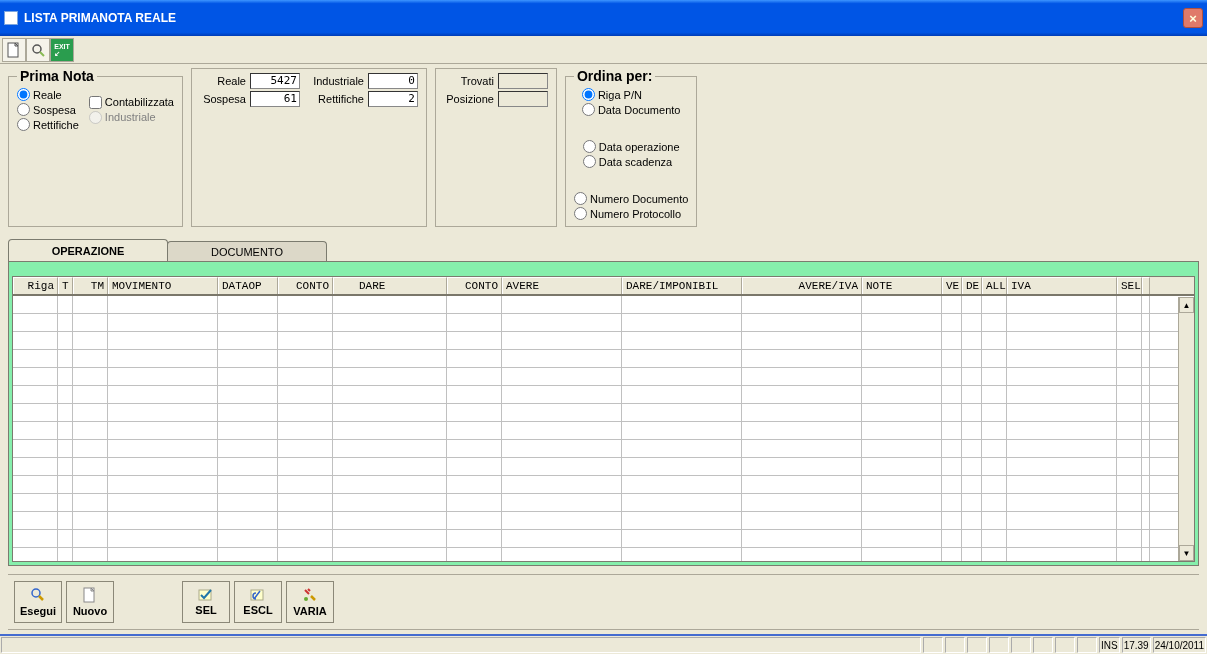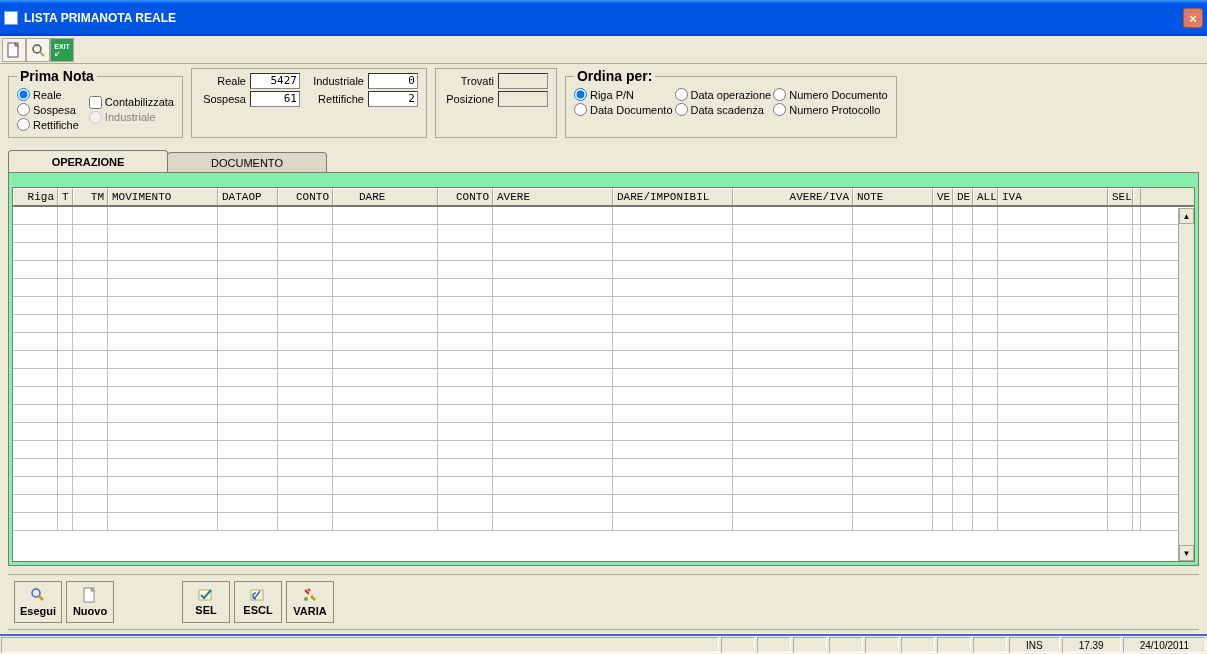--- a/index.html
+++ b/index.html
@@ -46,27 +46,27 @@
 .vscroll .arrow { height:16px; background:#ece9d8; border:1px solid #aca899; display:flex; align-items:center; justify-content:center; font-size:8px; cursor:pointer; }
 .vscroll .track { flex:1; }
 
 
 .bottombar { border-top:1px solid #aca899; border-bottom:1px solid #aca899; margin:0 8px 4px 8px; padding:6px; display:flex; gap:4px; background:#ece9d8; }
 .bigbtn { width:48px; height:42px; border:1px solid #8b8878; background:#ece9d8; display:flex; flex-direction:column; align-items:center; justify-content:center; gap:2px; cursor:pointer; font-size:10px; font-weight:bold; }
 .spacer { width:60px; }
 
 
 .statusbar { height:20px; border-top:2px solid #446bd0; background:#ece9d8; display:flex; }
-.statusbar .cell { border:1px inset #fff; margin:1px; padding:1px 16px; font-size:10px; display:flex; align-items:center; }
+.statusbar .cell { border:1px inset #fff; margin:1px; padding:1px 1px; font-size:10px; display:flex; align-items:center; }
 .statusbar .grow { flex:1; }
 .statusbar .thin { width:20px; }
 
 
 .c-riga{width:45px;text-align:right;} .c-t{width:15px;} .c-tm{width:35px;text-align:right;} .c-mov{width:110px;} .c-dop{width:60px;}
-.c-conto{width:55px;text-align:right;} .c-dare{width:105px;padding-left:25px;} .c-conto2{width:55px;text-align:right;} .c-avere{width:120px;}
+.c-conto{width:55px;text-align:right;} .c-dare{width:114px;padding-left:25px;} .c-conto2{width:55px;text-align:right;} .c-avere{width:120px;}
 .c-di{width:120px;text-align:left;} .c-ai{width:120px;text-align:right;} .c-note{width:80px;}
 .c-ve{width:20px;} .c-de{width:20px;} .c-all{width:25px;} .c-iva{width:110px;} .c-sel{width:25px;} .c-x{width:8px;}
 </style>
 </head>
 <body>
 
 <div class="titlebar">
   <div class="ticon"></div>
   <div class="ttext">LISTA PRIMANOTA REALE</div>
   <div class="tclose">×</div>
@@ -154,21 +154,21 @@
         </div>
       <div class="frow">
           <span class="lbl" style="width:50px;text-align:right;">Posizione</span> 
           <div class="numbox readonly"></div>
         </div>
     </div>
   </fieldset>
 
   <fieldset>
     <legend>Ordina per:</legend>
-    <div class="frow" style="gap:2px;">
+    <div class="frow" style="gap:24px;flex-direction:column;">
       <div class="fcol">
         <label class="radio">
             <input type="radio" name="ord" checked="" style=""> 
             <span>Riga P/N</span>
           </label>
         <label class="radio">
             <input type="radio" name="ord" style=""> 
             <span>Data Documento</span>
           </label>
       </div>

